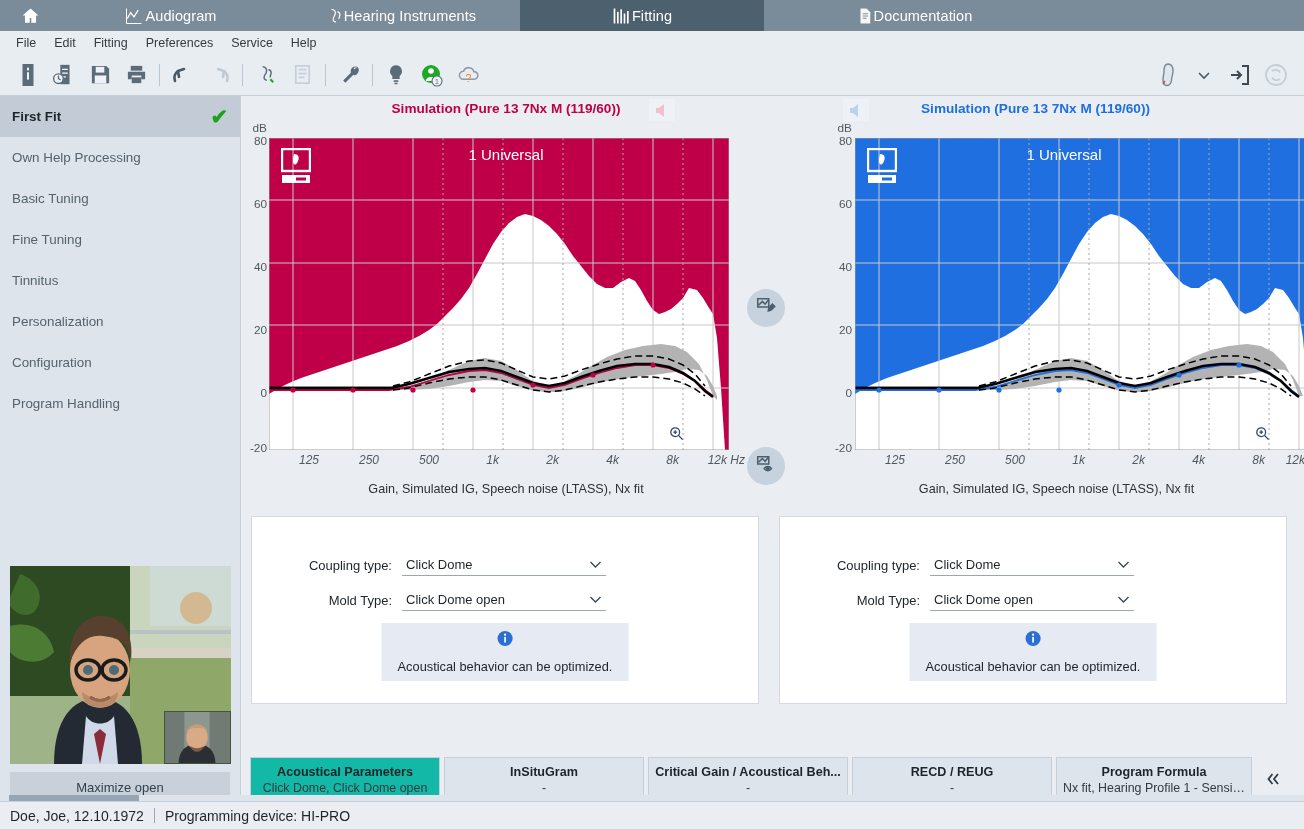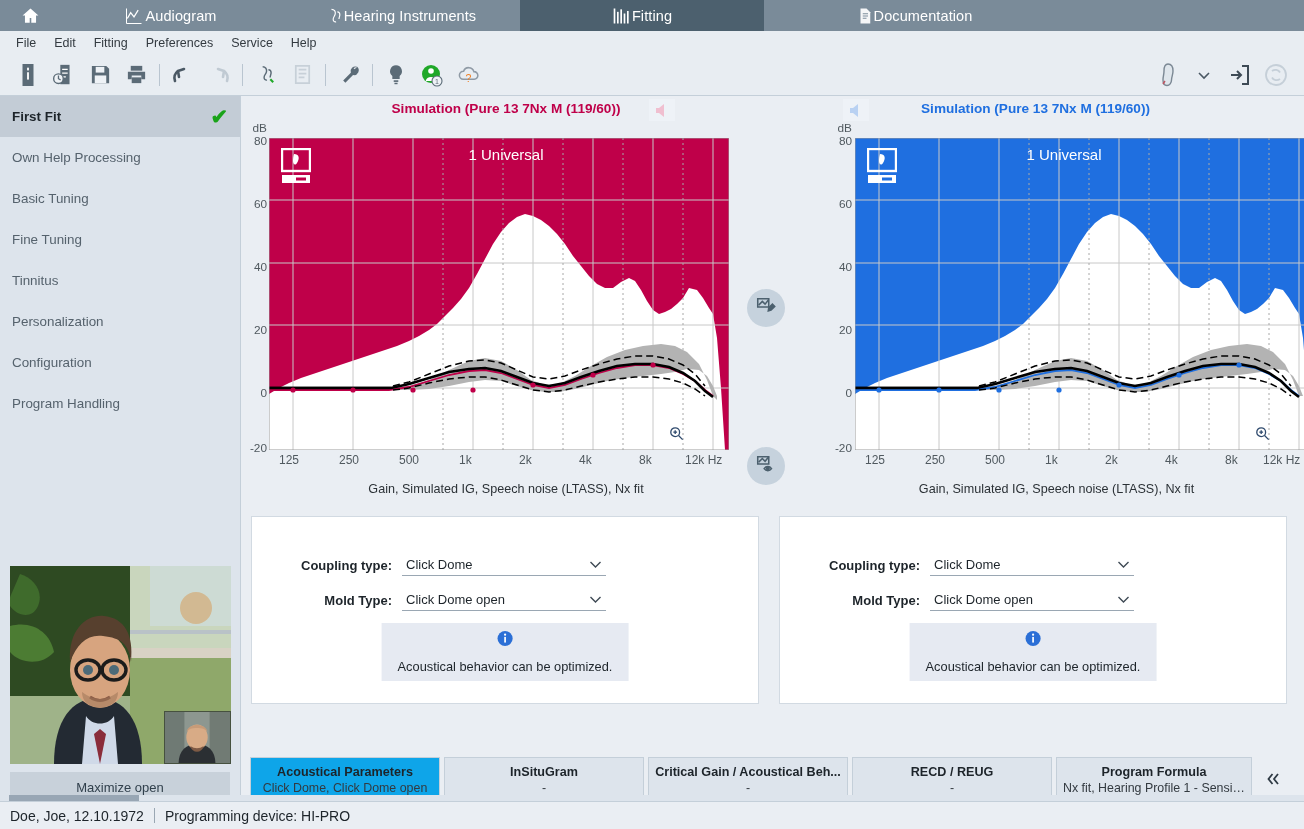--- a/index.html
+++ b/index.html
@@ -91,42 +91,42 @@
   .chartpane.right { width: 529px; }
   .ctitle {
     position: absolute; top: 5px; width: 100%; text-align: center;
     font-size: 13.6px; font-weight: bold;
   }
   .speaker { position: absolute; top: 3px; width: 26px; height: 22px;
              display:flex; align-items:center; justify-content:center; }
 
   .plotbox { position: absolute; }
   .ytick  { position: absolute; font-size: 11.8px; color: #50595f; text-align: right; width: 26px; }
-  .xtick  { position: absolute; font-size: 12px; color: #50595f; text-align: left; }
+  .xtick  { position: absolute; font-size: 12px; color: #50595f; text-align: right; font-style: italic; }
   .caption { position: absolute; font-size: 12.6px; color: #2b3136; width: 100%; text-align: center; }
 
   .progbadge {
     position: absolute; color: #fff; font-size: 15px;
   }
   .progicon { position: absolute; }
 
   
   .midbtn {
     position: absolute; width: 38px; height: 38px; border-radius: 50%;
     background: #c6d2dd; display: flex; align-items: center; justify-content: center;
   }
 
   
   #couplings { display: flex; gap: 20px; padding: 10px 14px 0 10px; }
   .cpanel {
     width: 508px; height: 188px; background: #fff; border: 1px solid #d2dae2;
     position: relative;
   }
   .crow { display: flex; align-items: center; margin-top: 0; }
-  .clabel { width: 150px; text-align: right; font-size: 13px; font-weight: bold; color: #1d242a; padding-right: 10px; }
+  .clabel { width: 150px; text-align: right; font-size: 13px; font-weight: normal; color: #1d242a; padding-right: 10px; }
   .cselect {
     width: 204px; border-bottom: 1px solid #9aa7b3; font-size: 13px; color: #1d242a;
     display: flex; align-items: center; justify-content: space-between;
     padding: 2px 4px 3px 4px;
   }
   .cselect .chev { color: #4a545e; font-size: 12px; }
   .cinfo {
     position: absolute; left: 50%; transform: translateX(-50%); bottom: 22px;
     background: #e6eaf2; display: flex; align-items: center; gap: 9px;
     padding: 7px 16px; font-size: 12.8px; color: #1d242a; white-space: nowrap; flex-direction: column;
@@ -135,21 +135,21 @@
   
   #tabstrip {
     position: absolute; left: 0; right: 0; bottom: 55px; height: 44px;
     display: flex; align-items: flex-end; padding-left: 9px; gap: 4px;
   }
   .btab {
     height: 44px; background: #dde4ec; border: 1px solid #c4cfd9;
     border-bottom: none; display: flex; flex-direction: column;
     align-items: center; justify-content: center; padding: 0 6px;
   }
-  .btab.active { background: #0ea5e9; border-color: #c4cfd9; }
+  .btab.active { background: #14b8a6; border-color: #c4cfd9; }
   .btab .t1 { font-size: 12.6px; font-weight: bold; color: #1d242a; }
   .btab .t2 { font-size: 12.4px; color: #333a40; margin-top: 2px;
               max-width: 100%; overflow: hidden; text-overflow: ellipsis; white-space: nowrap; }
   #collapse { width: 34px; height: 44px; display:flex; align-items:center;
               justify-content:center; font-size: 17px; color: #2f3a44; }
 
   
   #recalcwrap { position: absolute; right: 14px; bottom: 8px; }
   #recalc {
     height: 33px; background: #cfd8e1; border: 2px solid #9fb0bf;

